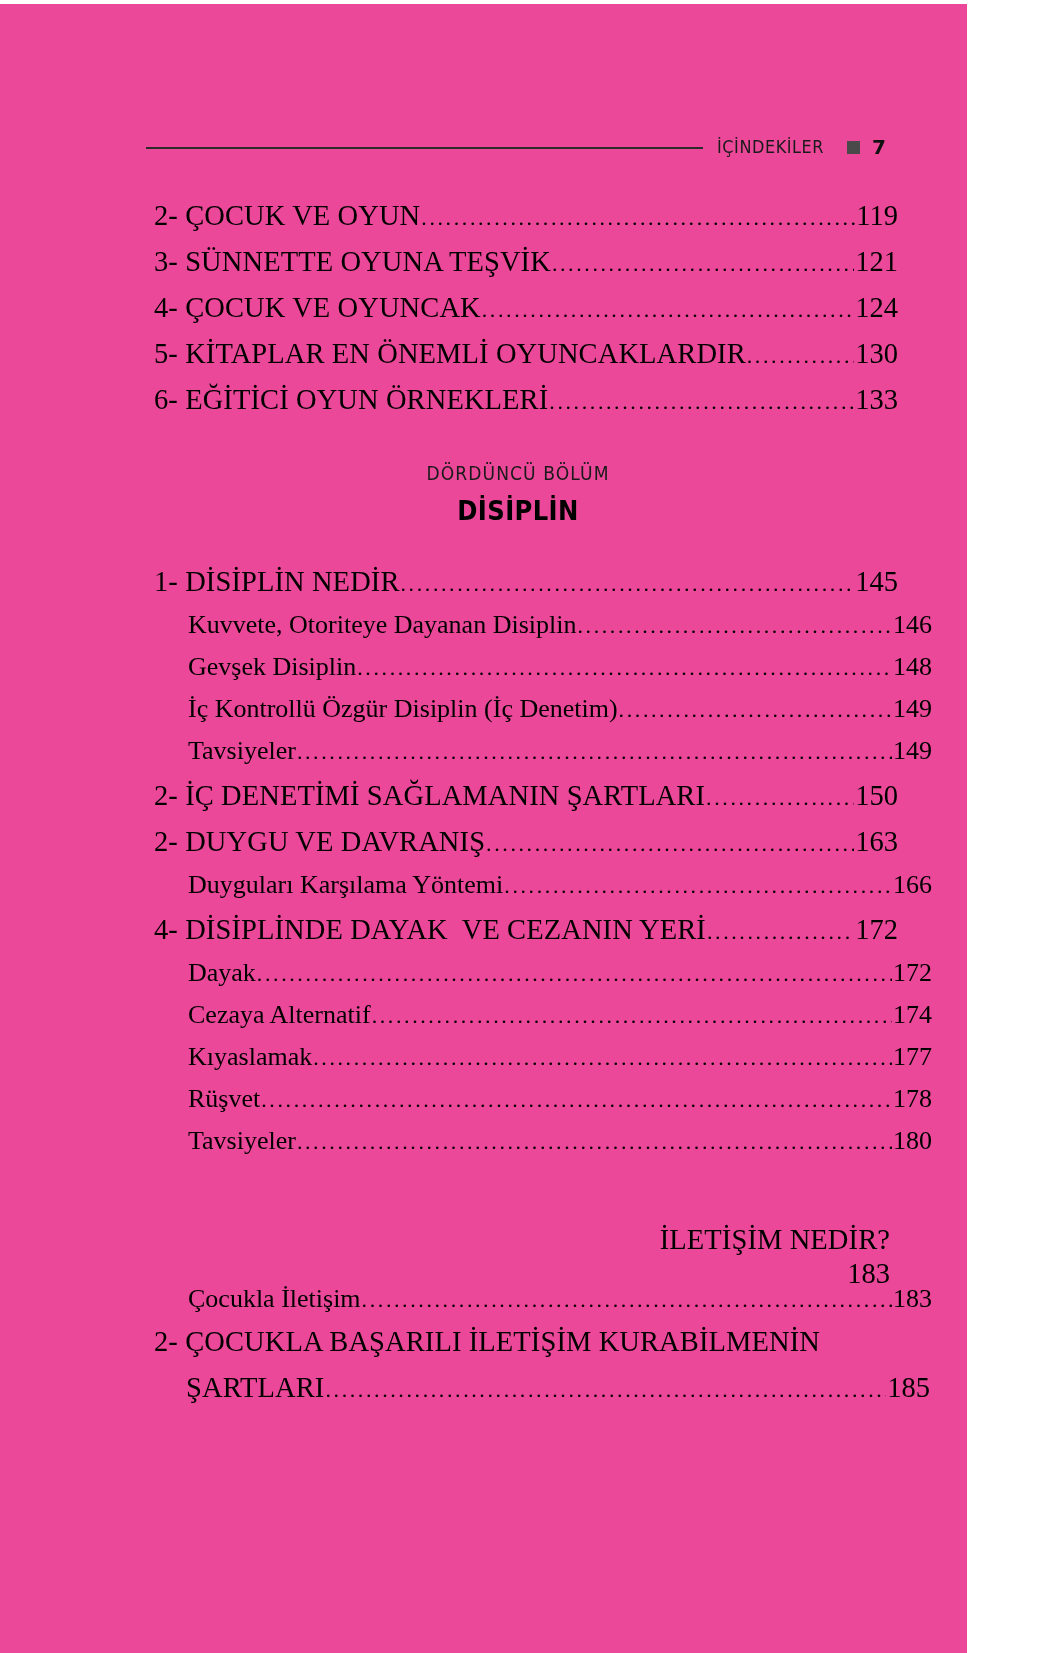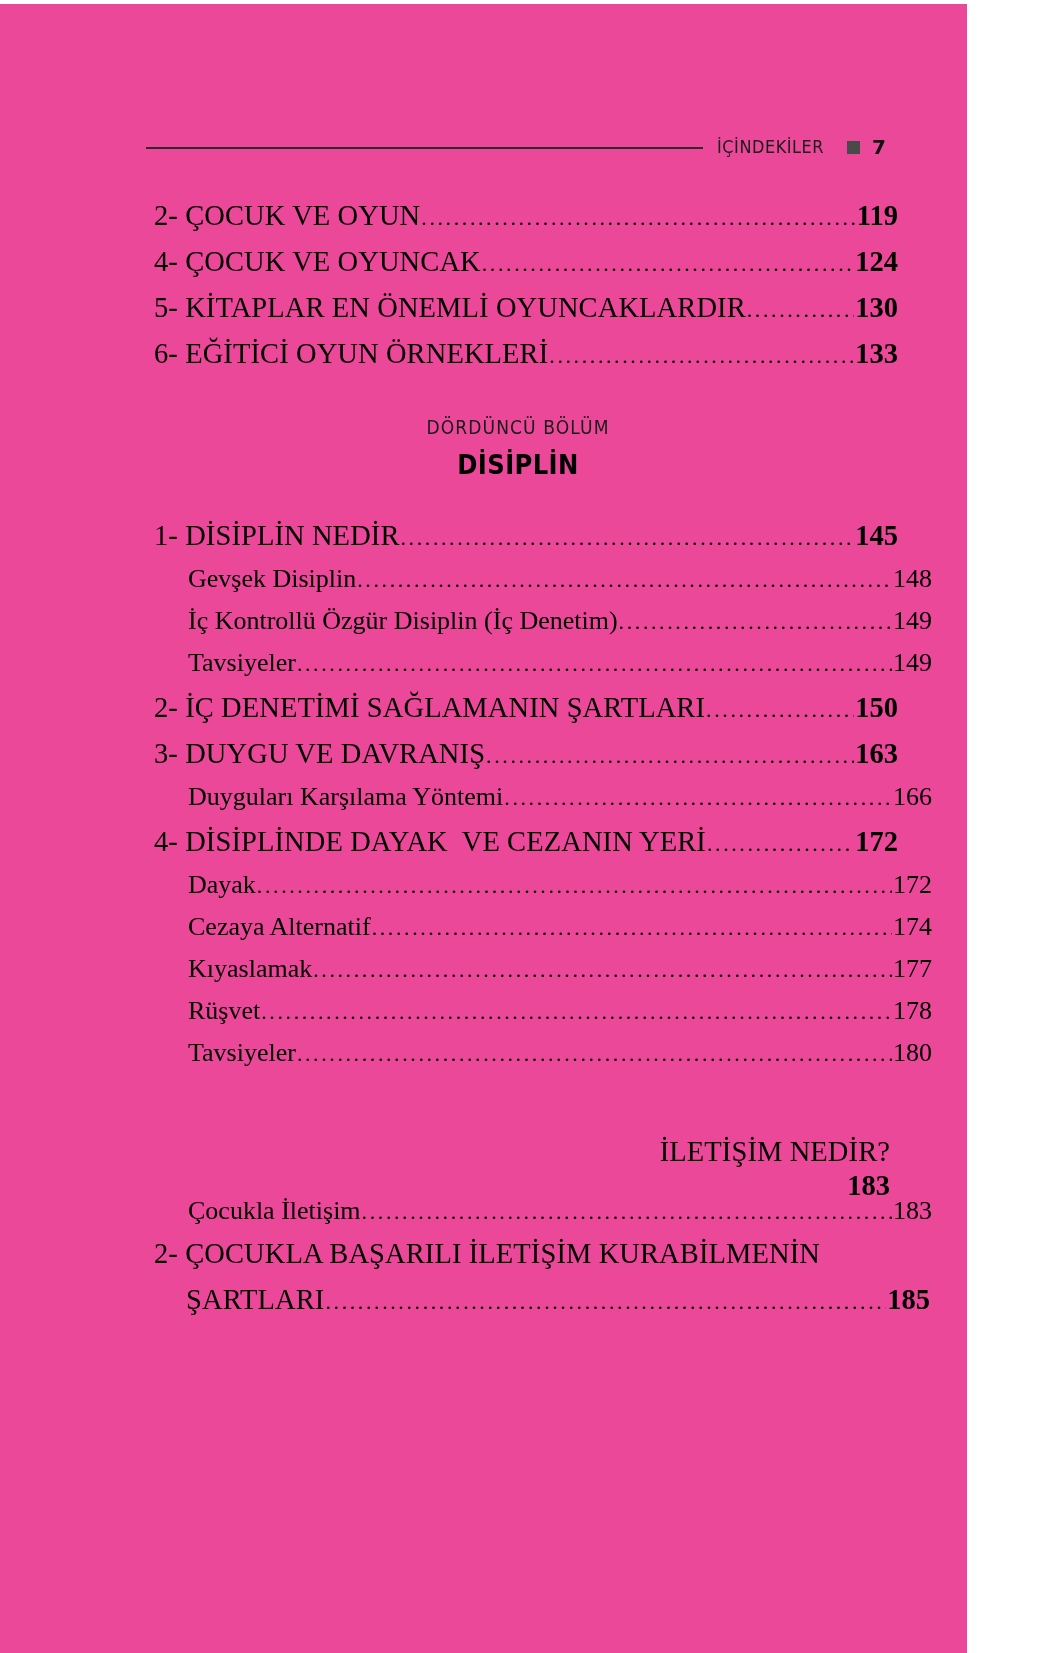--- a/index.html
+++ b/index.html
@@ -125,21 +125,21 @@
   .leader::after {
     content: "............................................................................................................................................";
   }
 
   .pageno {
     flex: 0 0 auto;
     text-align: right;
     padding-bottom: 2px;
     white-space: pre;
   }
-  .entry.level1 .pageno { font-size: 28.5px; font-weight: bold; }
+  .entry.level1 .pageno { font-size: 28.5px; }
   .entry.level2 .pageno { font-size: 26px; }
 
   
   .chapter-block {
     text-align: center;
     width: 100%;
   }
   .chapter-kicker {
     font-family: "DejaVu Sans", sans-serif;
     font-size: 19.5px;
@@ -181,20 +181,25 @@
   </div>
 
   <div class="toc">
 
     <div class="entry level1">
       <span class="etext">2- ÇOCUK VE OYUN</span>
       <span class="leader"></span>
       <span class="pageno">119</span>
     </div>
     <div class="entry level1">
+      <span class="etext">3- SÜNNETTE OYUNA TEŞVİK</span>
+      <span class="leader"></span>
+      <span class="pageno">121</span>
+    </div>
+    <div class="entry level1">
       <span class="etext">4- ÇOCUK VE OYUNCAK</span>
       <span class="leader"></span>
       <span class="pageno">124</span>
     </div>
     <div class="entry level1">
       <span class="etext">5- KİTAPLAR EN ÖNEMLİ OYUNCAKLARDIR</span>
       <span class="leader"></span>
       <span class="pageno">130</span>
     </div>
     <div class="entry level1">
@@ -210,41 +215,46 @@
       <div class="chapter-title">DİSİPLİN</div>
     </div>
     <div style="height:24px"></div>
 
     <div class="entry level1">
       <span class="etext">1- DİSİPLİN NEDİR</span>
       <span class="leader"></span>
       <span class="pageno">145</span>
     </div>
     <div class="entry level2">
+      <span class="etext">Kuvvete, Otoriteye Dayanan Disiplin</span>
+      <span class="leader"></span>
+      <span class="pageno">146</span>
+    </div>
+    <div class="entry level2">
       <span class="etext">Gevşek Disiplin</span>
       <span class="leader"></span>
       <span class="pageno">148</span>
     </div>
     <div class="entry level2">
       <span class="etext">İç Kontrollü Özgür Disiplin (İç Denetim)</span>
       <span class="leader"></span>
       <span class="pageno">149</span>
     </div>
     <div class="entry level2">
       <span class="etext">Tavsiyeler</span>
       <span class="leader"></span>
       <span class="pageno">149</span>
     </div>
     <div class="entry level1">
       <span class="etext">2- İÇ DENETİMİ SAĞLAMANIN ŞARTLARI</span>
       <span class="leader"></span>
       <span class="pageno">150</span>
     </div>
     <div class="entry level1">
-      <span class="etext">3- DUYGU VE DAVRANIŞ</span>
+      <span class="etext">2- DUYGU VE DAVRANIŞ</span>
       <span class="leader"></span>
       <span class="pageno">163</span>
     </div>
     <div class="entry level2">
       <span class="etext">Duyguları Karşılama Yöntemi</span>
       <span class="leader"></span>
       <span class="pageno">166</span>
     </div>
     <div class="entry level1">
       <span class="etext">4- DİSİPLİNDE DAYAK  VE CEZANIN YERİ</span>

